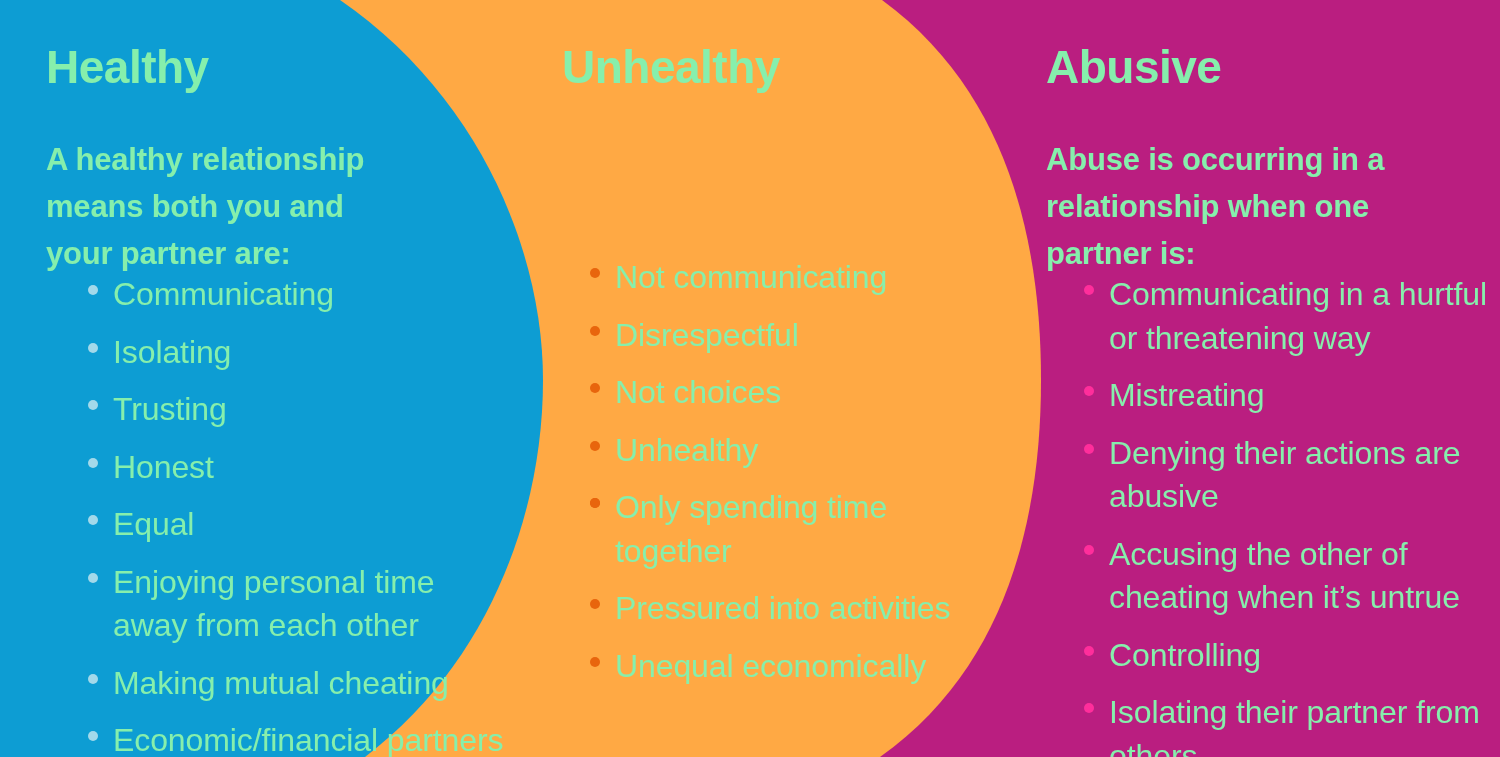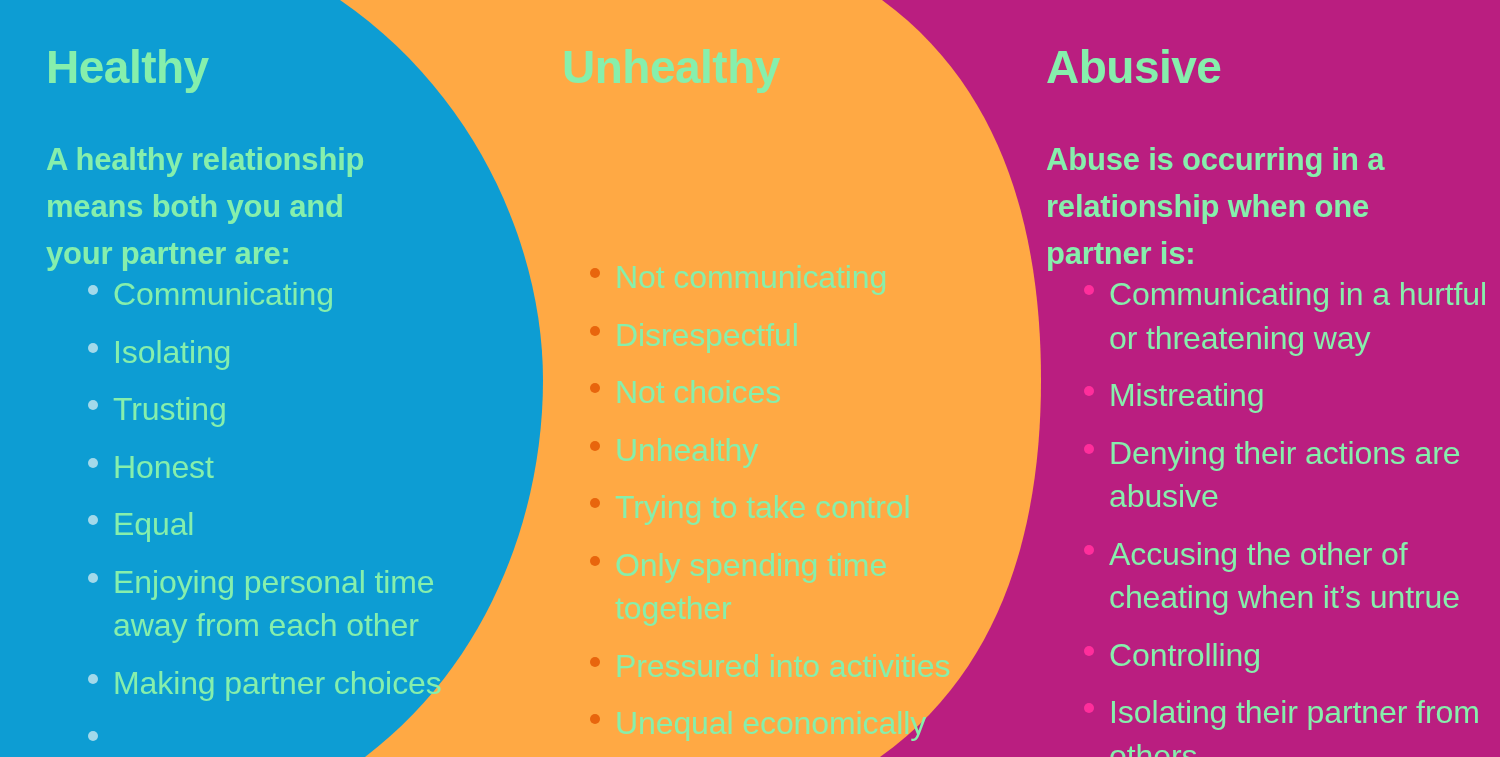--- a/index.html
+++ b/index.html
@@ -112,24 +112,25 @@
       <li class="bullet-item">
         <span class="bullet-dot"></span>
         <span>Equal</span>
       </li>
       <li class="bullet-item">
         <span class="bullet-dot"></span>
         <span>Enjoying personal time away from each other</span>
       </li>
       <li class="bullet-item">
         <span class="bullet-dot"></span>
-        <span>Making partner choices</span>
-      </li>
-      <li class="bullet-item">
-        <span class="bullet-dot"></span>
+        <span>Making mutual cheating</span>
+      </li>
+      <li class="bullet-item">
+        <span class="bullet-dot"></span>
+        <span>Economic/financial partners</span>
       </li>
     </ul>
   </section>
 
   <section class="panel" id="panel-unhealthy">
     <h2 class="panel-title">Unhealthy</h2>
     <ul class="bullet-list">
       <li class="bullet-item">
         <span class="bullet-dot"></span>
         <span>Not communicating</span>
@@ -141,21 +142,20 @@
       <li class="bullet-item">
         <span class="bullet-dot"></span>
         <span>Not choices</span>
       </li>
       <li class="bullet-item">
         <span class="bullet-dot"></span>
         <span>Unhealthy</span>
       </li>
       <li class="bullet-item">
         <span class="bullet-dot"></span>
-        <span>Trying to take control</span>
       </li>
       <li class="bullet-item">
         <span class="bullet-dot"></span>
         <span>Only spending time together</span>
       </li>
       <li class="bullet-item">
         <span class="bullet-dot"></span>
         <span>Pressured into activities</span>
       </li>
       <li class="bullet-item">

